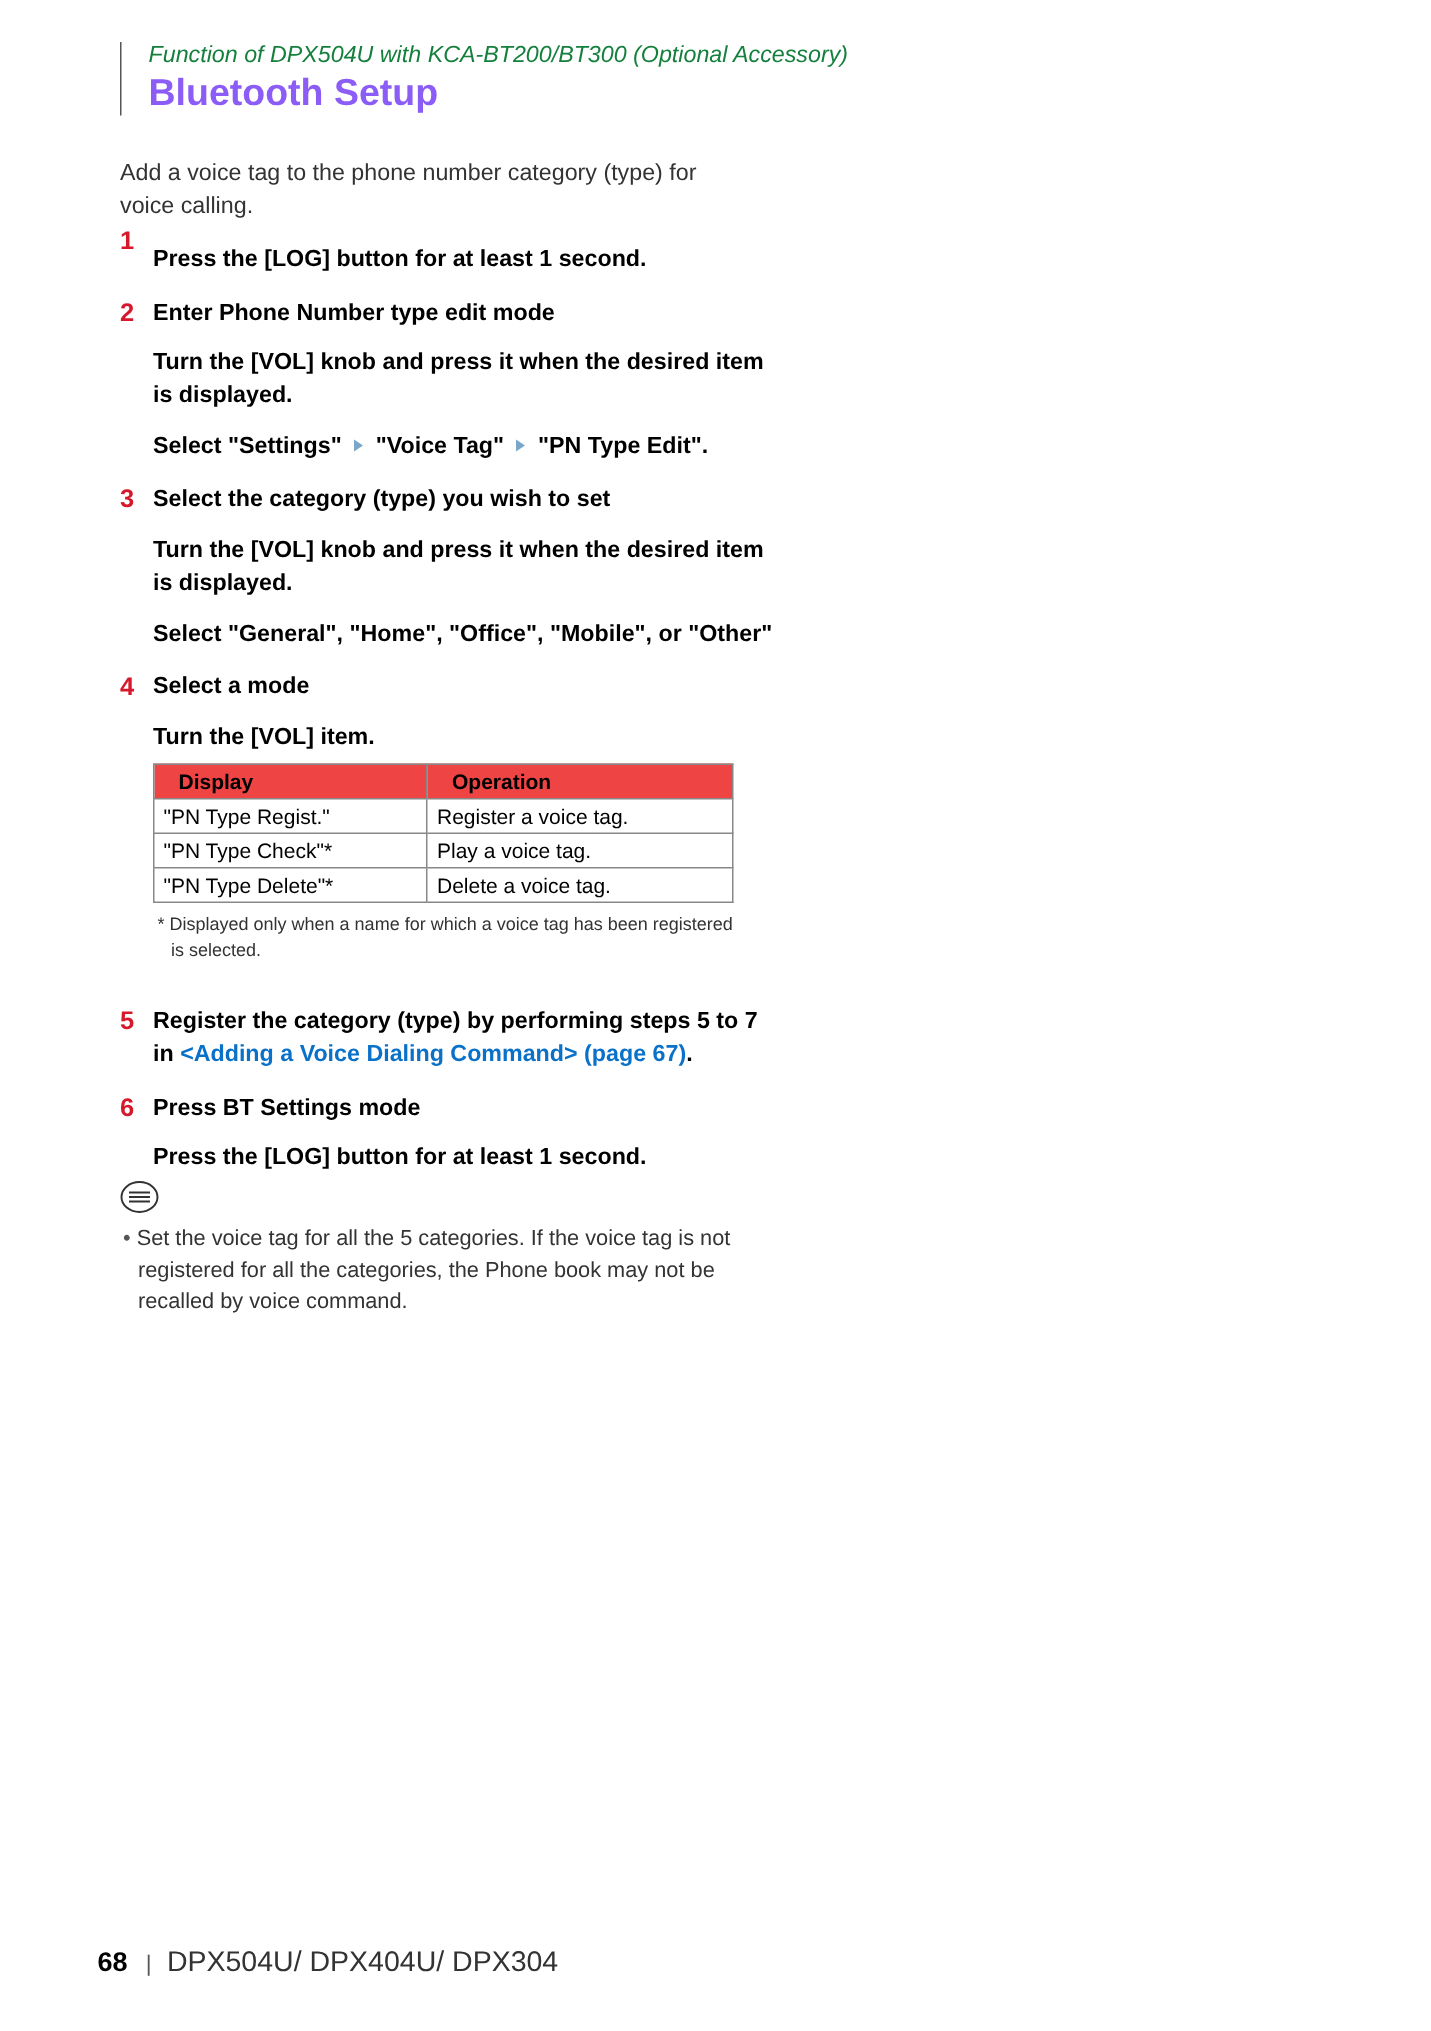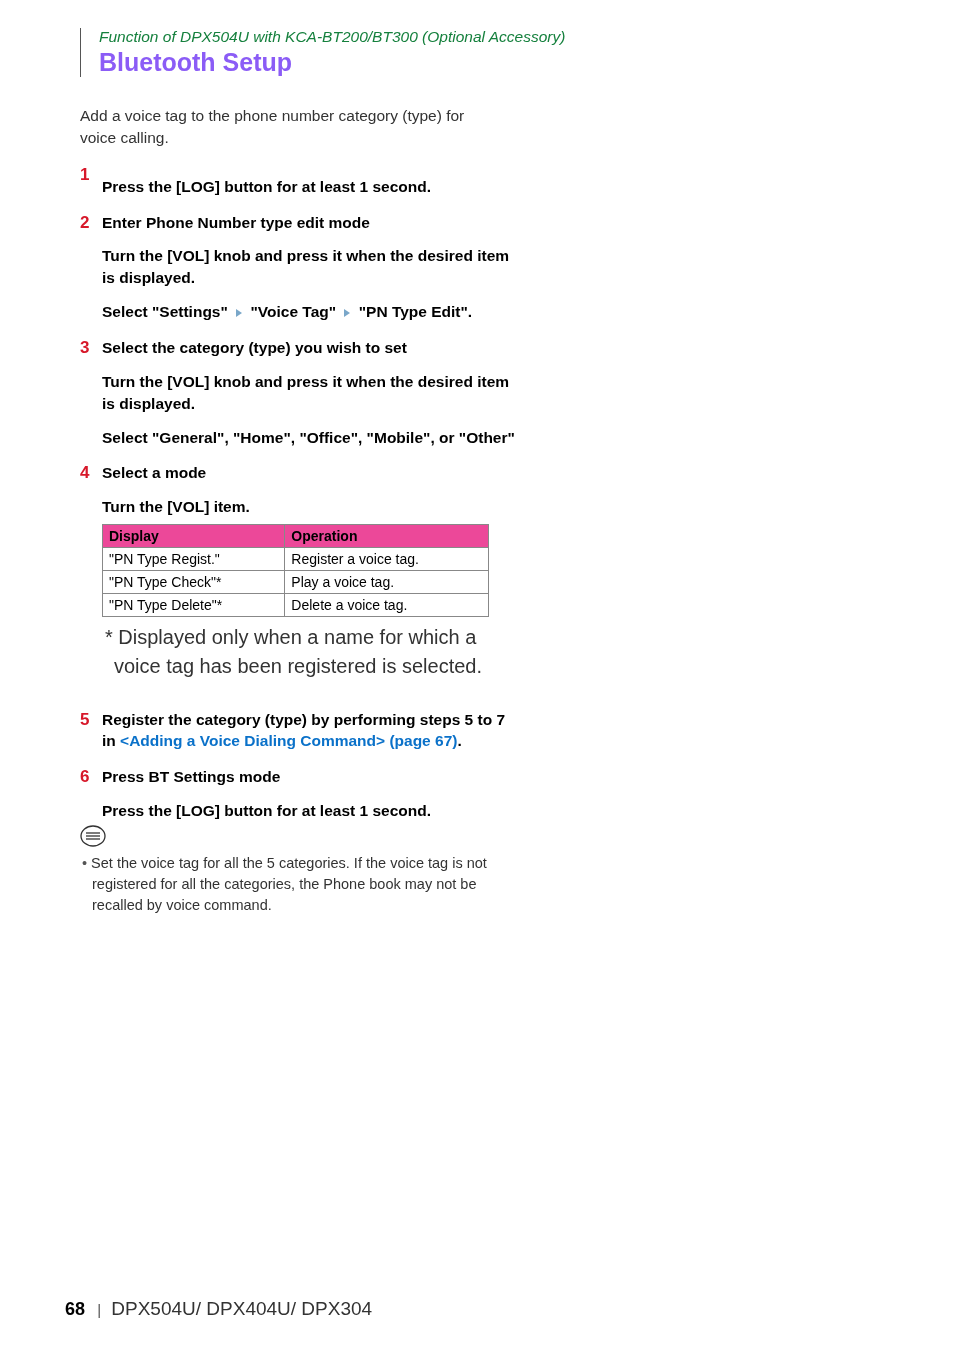--- a/index.html
+++ b/index.html
@@ -37,21 +37,21 @@
     border-bottom: 1px solid #000;
     padding-bottom: 4px;
     margin-bottom: 10px;
     width: 52%;
     line-height: 1.3;
   }
   .intro {
     font-size: 15.5px;
     color: #333;
     line-height: 1.45;
-    margin-bottom: 14px;
+    margin-bottom: 0;
     width: 52%;
   }
   .step {
     display: flex;
     margin-bottom: 14px;
     width: 55%;
   }
   .step-num {
     color: #d7182a;
     font-weight: bold;
@@ -79,34 +79,34 @@
     vertical-align: middle;
     margin: 0 2px;
   }
   .mode-table {
     border-collapse: collapse;
     width: 92%;
     margin: 6px 0 6px 0;
     font-size: 14px;
   }
   .mode-table th {
-    background: #ec4899;
+    background: #ef4444;
     text-align: left;
     font-weight: bold;
-    padding: 3px 6px;
+    padding: 3px 16px;
     border: 1px solid #888;
   }
   .mode-table td {
     padding: 3px 6px;
     border: 1px solid #888;
     font-family: "Helvetica Neue Condensed", "Arial Narrow", Arial, sans-serif;
     font-stretch: condensed;
   }
   .table-note {
-    font-size: 20px;
+    font-size: 12px;
     color: #333;
     line-height: 1.45;
     padding-left: 12px;
     text-indent: -9px;
     margin-bottom: 14px;
     width: 94%;
   }
   .link {
     color: #0a71c9;
     font-weight: bold;

